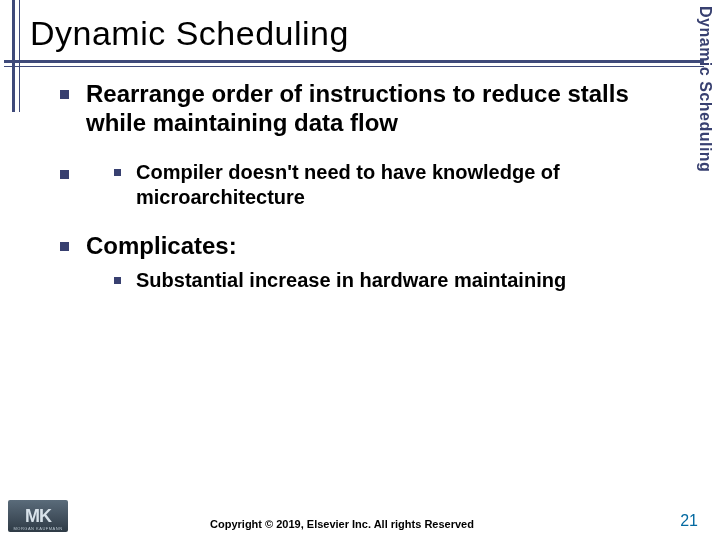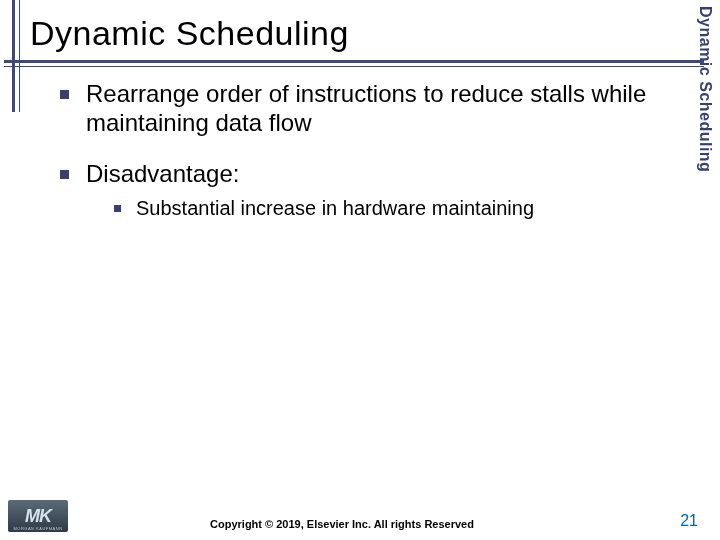--- a/index.html
+++ b/index.html
@@ -78,20 +78,21 @@
     list-style: none;
     padding-left: 20px;
   }
   ul.level1 > li {
     position: relative;
     font-size: 24px;
     color: #000;
     line-height: 1.2;
     margin-bottom: 22px;
     padding-left: 26px;
+    font-weight: bold;
   }
   ul.level1 > li::before {
     content: "";
     position: absolute;
     left: 0;
     top: 10px;
     width: 9px;
     height: 9px;
     background: #384070;
   }
@@ -143,21 +144,20 @@
     background: linear-gradient(180deg, #5a6b7a 0%, #2e3a45 100%);
     border-radius: 2px;
     display: flex;
     align-items: center;
     justify-content: center;
   }
   .logo-inner {
     color: #d8e2ea;
     font-size: 18px;
     font-weight: bold;
-    font-style: italic;
     letter-spacing: -1px;
   }
   .logo-sub {
     position: absolute;
     bottom: 1px;
     font-size: 4px;
     color: #bcc8d2;
     letter-spacing: 0.5px;
   }
 </style>
@@ -177,24 +177,27 @@
 
   <div class="sidebar-label">Dynamic Scheduling</div>
 
   <div class="content">
     <ul class="level1">
       <li>
         <span>Rearrange order of instructions to reduce stalls while maintaining data flow</span>
       </li>
       <li>
         <ul class="level2">
+          <li>
+            <span>Compiler doesn't need to have knowledge of microarchitecture</span>
+          </li>
         </ul>
       </li>
       <li>
-        <span>Disadvantage:</span>
+        <span>Complicates:</span>
         <ul class="level2">
           <li>
             <span>Substantial increase in hardware maintaining</span>
           </li>
         </ul>
       </li>
     </ul>
   </div>
 
   <div class="logo">

